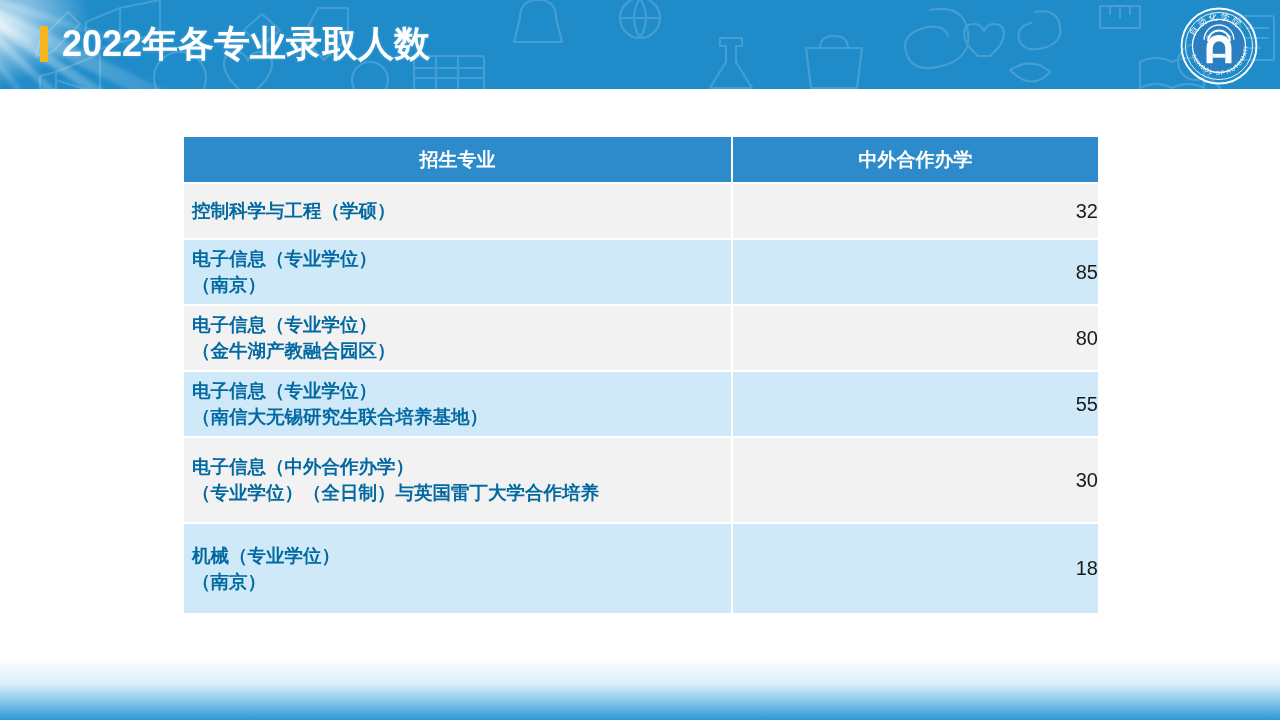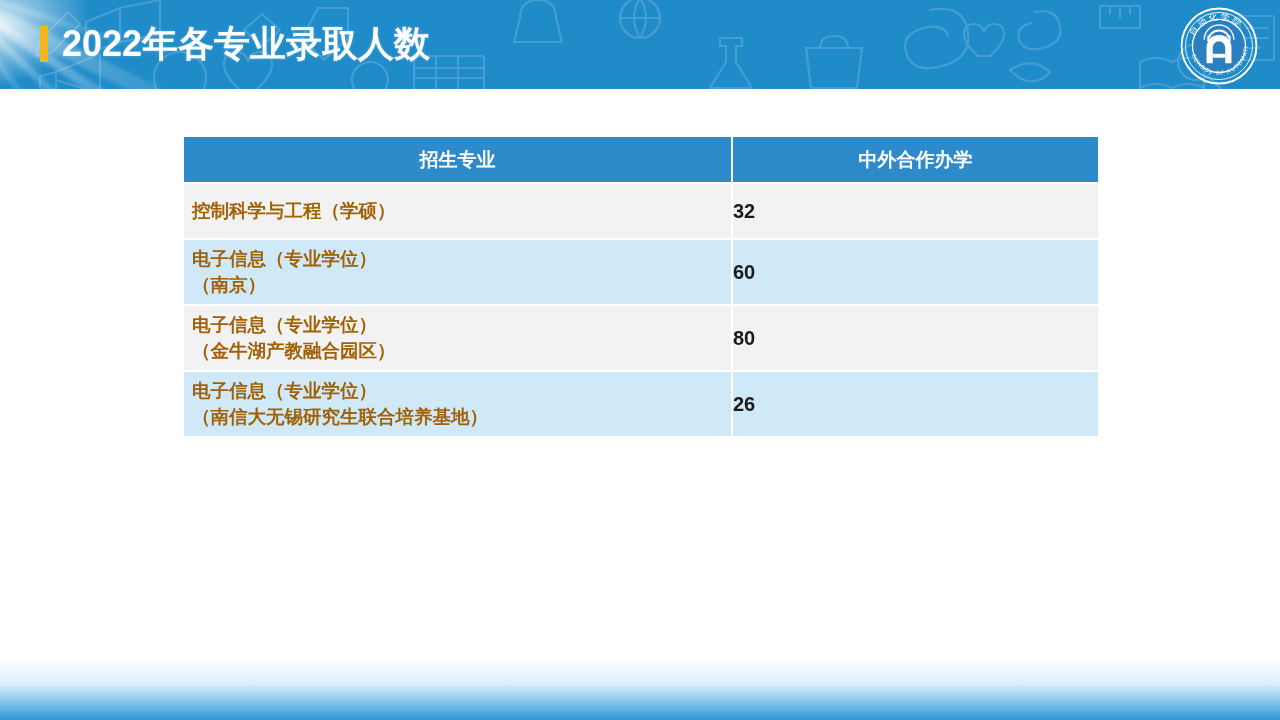--- a/index.html
+++ b/index.html
@@ -117,30 +117,30 @@
   }
   .table tbody td:last-child { border-right: none; }
 
   .table tbody tr.odd td  { background: #f2f2f2; }
   .table tbody tr.even td { background: #cfe9f8; }
 
   td.major {
     padding: 6px 0 6px 8px;
     font-size: 18.5px;
     font-weight: bold;
-    color: #a16207;
+    color: #0369a1;
     line-height: 26px;
     text-align: left;
     white-space: pre-line;
   }
 
   td.count {
-    text-align: left;
+    text-align: right;
     font-size: 20px;
-    font-weight: bold;
+    font-weight: normal;
     color: #1a1a1a;
   }
 
   
   tr.r0 td { height: 56px; }
   tr.r1 td { height: 66px; }
   tr.r2 td { height: 65px; }
   tr.r3 td { height: 65px; }
   tr.r4 td { height: 86px; }
   tr.r5 td { height: 91px; }
@@ -261,30 +261,40 @@
       </tr>
     </thead>
     <tbody>
       <tr class="odd r0">
         <td class="major">控制科学与工程（学硕）</td>
         <td class="count">32</td>
       </tr>
       <tr class="even r1">
         <td class="major">电子信息（专业学位）
 （南京）</td>
-        <td class="count">60</td>
+        <td class="count">85</td>
       </tr>
       <tr class="odd r2">
         <td class="major">电子信息（专业学位）
 （金牛湖产教融合园区）</td>
         <td class="count">80</td>
       </tr>
       <tr class="even r3">
         <td class="major">电子信息（专业学位）
 （南信大无锡研究生联合培养基地）</td>
-        <td class="count">26</td>
+        <td class="count">55</td>
+      </tr>
+      <tr class="odd r4">
+        <td class="major">电子信息（中外合作办学）
+（专业学位）（全日制）与英国雷丁大学合作培养</td>
+        <td class="count">30</td>
+      </tr>
+      <tr class="even r5">
+        <td class="major">机械（专业学位）
+（南京）</td>
+        <td class="count">18</td>
       </tr>
     </tbody>
   </table>
 
   <div class="footer"></div>
 
 </div>
 
 </body></html>

